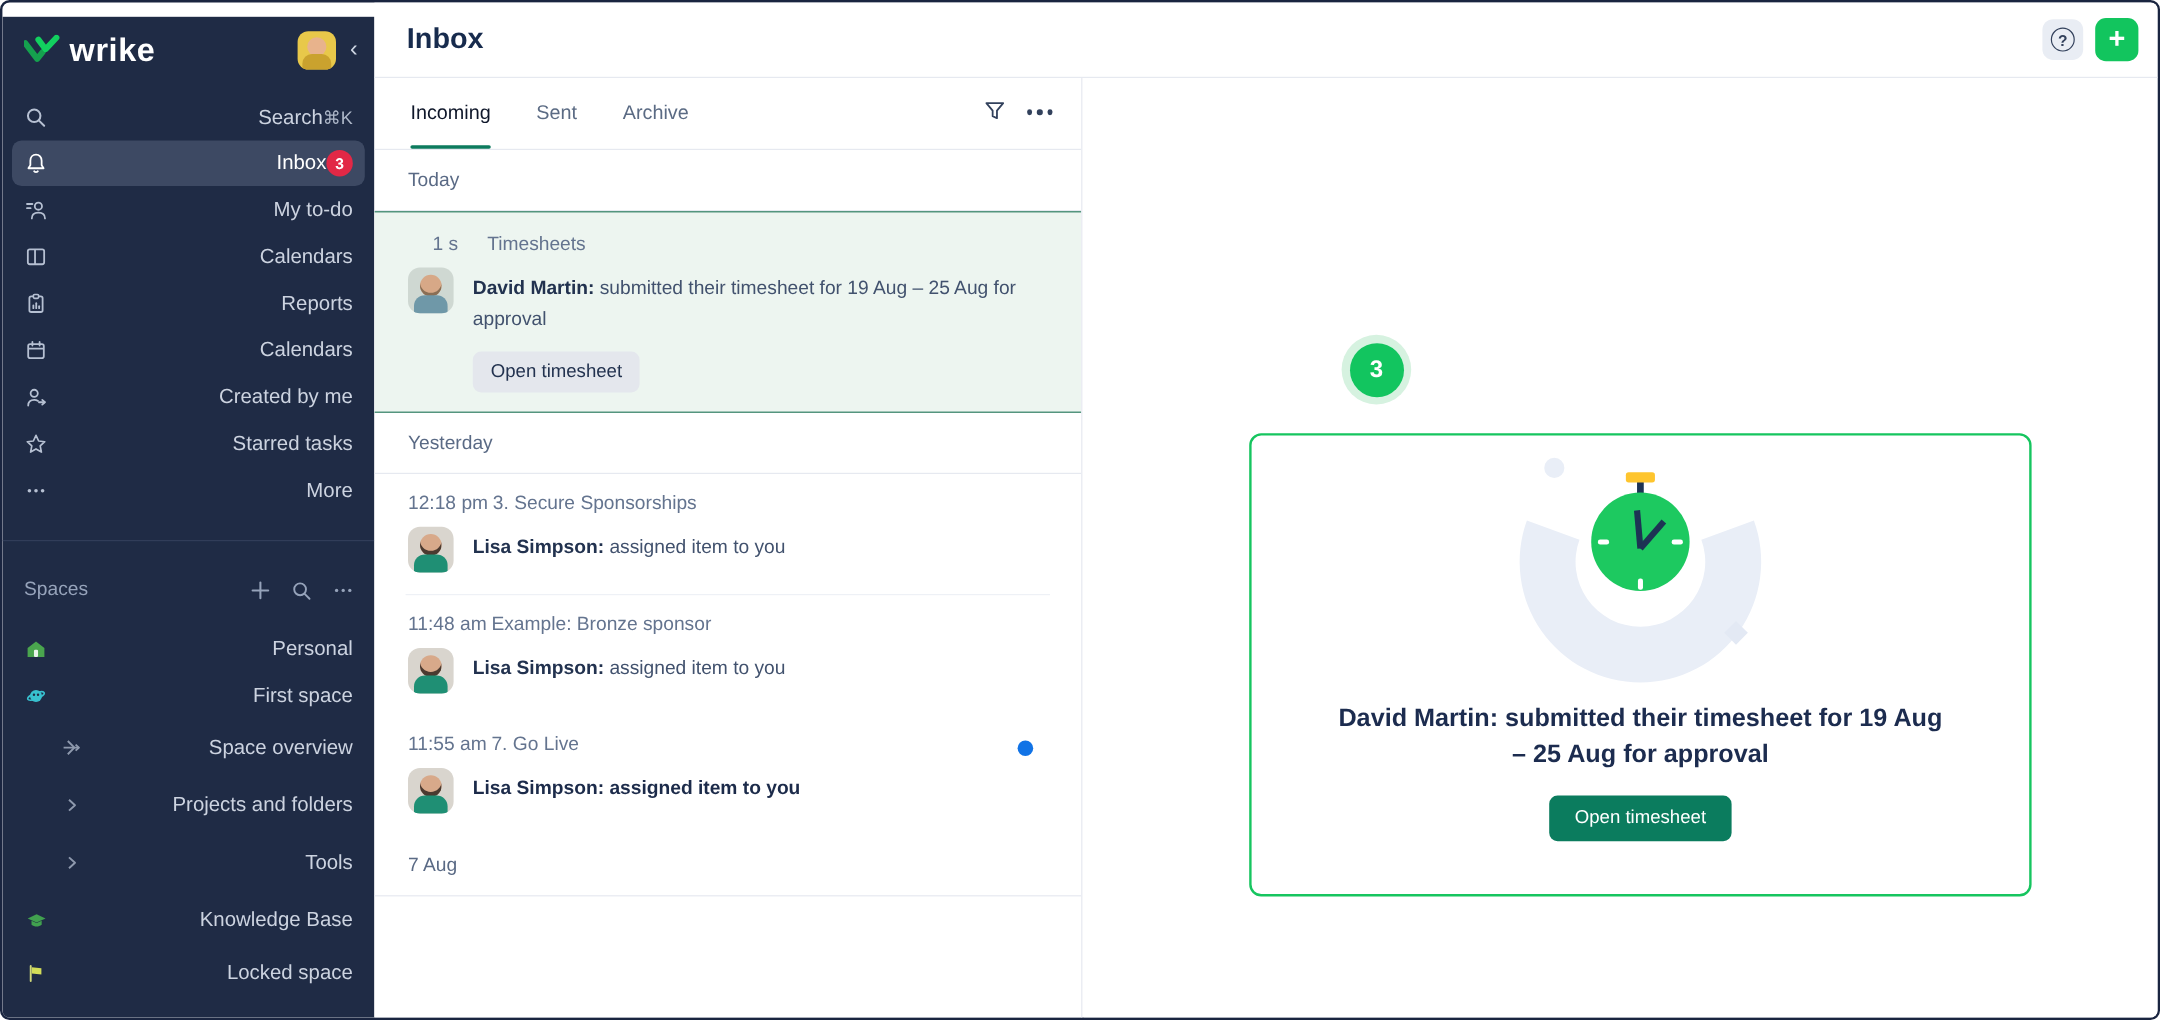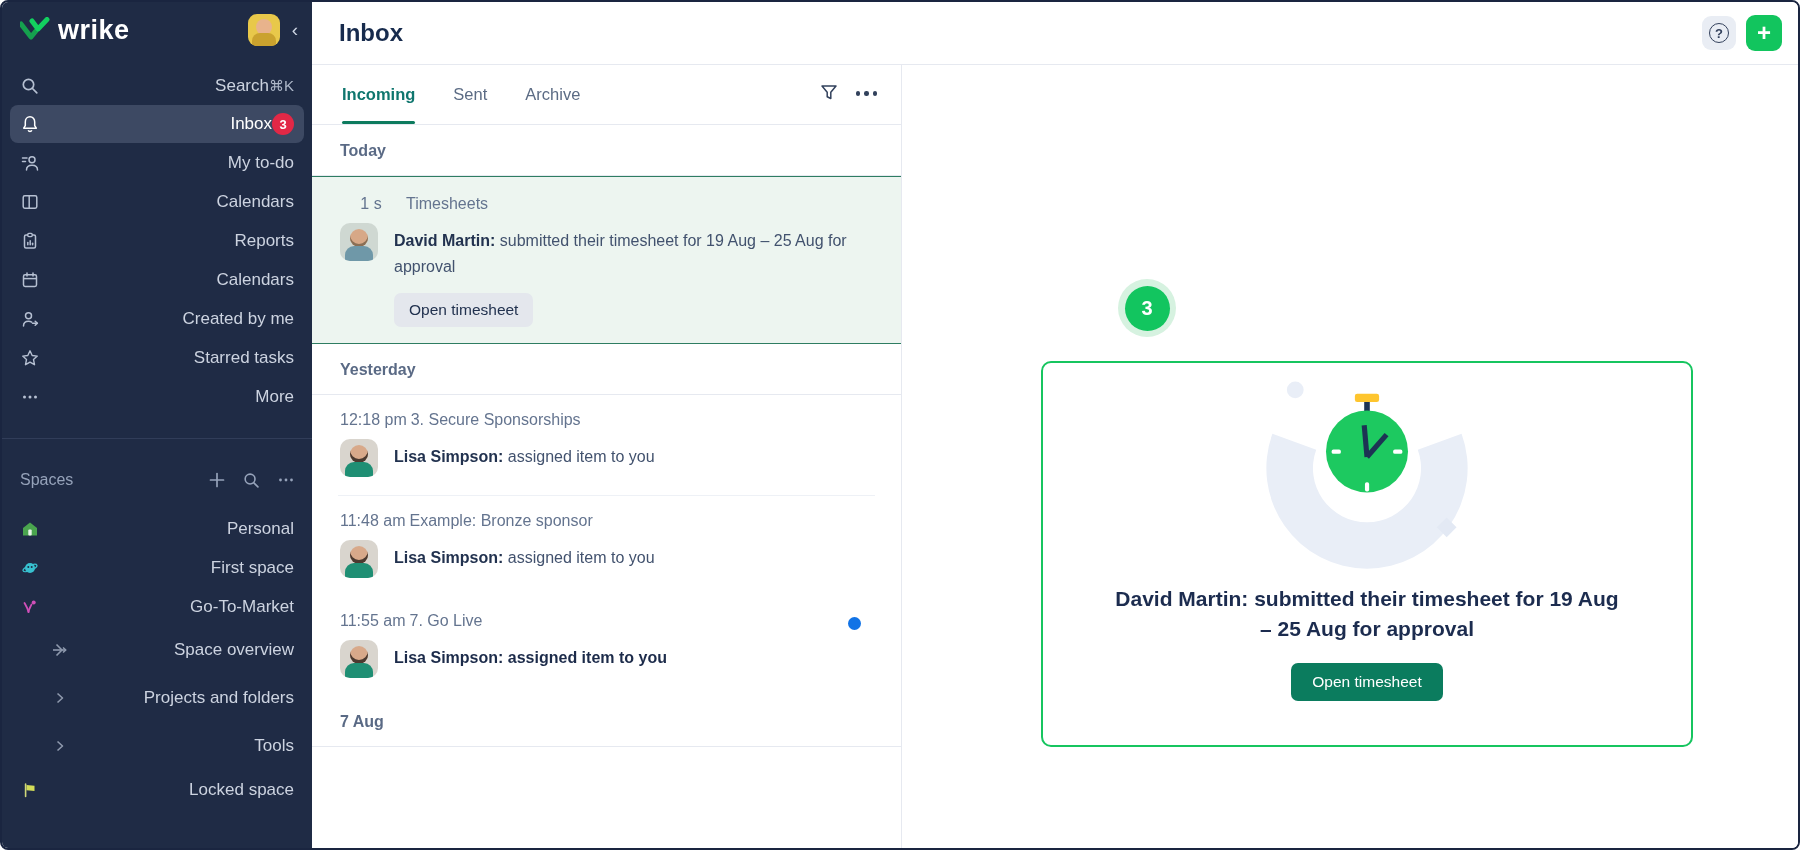--- a/index.html
+++ b/index.html
@@ -1,19 +1,19 @@
 <!DOCTYPE html>
 <html><head>
 <meta charset="utf-8">
 <style>
   html,body{margin:0;padding:0;background:#fff;font-family:"Liberation Sans","DejaVu Sans",sans-serif;}
   .window{position:relative;width:1800px;height:850px;box-sizing:border-box;border:2px solid #1a2540;border-radius:8px;overflow:hidden;background:#fff;}
 
   
-  .sidebar{position:absolute;left:0;top:0;bottom:0;width:310px;background:#1f2b45;color:#c9d1df;overflow:hidden;}
+  .sidebar{position:absolute;left:0;top:12px;bottom:0;width:310px;background:#1f2b45;color:#c9d1df;overflow:hidden;}
   .logo-row{height:56px;display:flex;align-items:center;padding:0 14px 0 18px;}
   .logo-text{font-size:27px;font-weight:800;color:#fff;letter-spacing:.5px;margin-left:8px;}
   .logo-spacer{flex:1;}
   .side-avatar{width:32px;height:32px;border-radius:9px;overflow:hidden;background:#e8c84a;position:relative;flex:none;}
   .side-avatar .head{position:absolute;left:8px;top:5px;width:16px;height:16px;border-radius:50%;background:#e8b38c;}
   .side-avatar .body{position:absolute;left:4px;top:19px;width:24px;height:16px;border-radius:8px 8px 0 0;background:#caa22e;}
   .collapse{margin-left:12px;color:#cdd5e2;font-size:19px;cursor:pointer;}
   .side-row{height:39px;display:flex;align-items:center;padding:0 18px;font-size:17px;color:#ccd3e0;cursor:pointer;text-align:right;}
   .side-row .ic{width:20px;height:20px;flex:none;margin-right:8px;display:flex;align-items:center;justify-content:center;}
   .side-row .lbl{flex:1;white-space:nowrap;}
@@ -35,27 +35,27 @@
   .topbar{position:absolute;left:310px;right:0;top:0;height:63px;background:#fff;border-bottom:1px solid #e6e9f0;display:flex;align-items:center;padding:0 16px 0 27px;box-sizing:border-box;}
   .page-title{font-size:24px;font-weight:700;color:#172b4d;flex:1;}
   .help-btn{width:34px;height:34px;border-radius:9px;background:#e9edf4;display:flex;align-items:center;justify-content:center;cursor:pointer;margin-right:10px;}
   .help-q{width:20px;height:20px;border:1.6px solid #33415c;border-radius:50%;color:#33415c;font-size:13px;font-weight:700;display:flex;align-items:center;justify-content:center;box-sizing:border-box;}
   .add-btn{width:36px;height:36px;border-radius:9px;background:#12c55e;color:#fff;font-size:24px;font-weight:600;display:flex;align-items:center;justify-content:center;cursor:pointer;line-height:1;}
 
   
   .list-panel{position:absolute;left:310px;top:63px;bottom:0;width:590px;box-sizing:border-box;border-right:1px solid #e6e9f0;background:#fff;overflow:hidden;}
   .tabs-row{height:60px;border-bottom:1px solid #e6e9f0;display:flex;align-items:center;padding-left:30px;position:relative;box-sizing:border-box;}
   .tab{font-size:16.5px;color:#5b6b84;margin-right:38px;height:100%;display:flex;align-items:center;position:relative;cursor:pointer;}
-  .tab.active{color:#0f766e;font-weight:700;}
+  .tab.active{color:#0f172a;font-weight:400;}
   .tab.active::after{content:"";position:absolute;left:0;right:0;bottom:0;height:3px;border-radius:2px;background:#0d7b5e;}
   .filter-btn{position:absolute;right:62px;top:17px;cursor:pointer;}
   .dots-btn{position:absolute;right:24px;top:26px;cursor:pointer;display:flex;gap:4px;}
   .dots-btn i{width:4.5px;height:4.5px;border-radius:50%;background:#32415c;}
 
-  .group-header{padding:17px 28px 15px;font-size:16px;color:#5a6a85;border-bottom:1px solid #e6e9f0;font-weight:bold;}
+  .group-header{padding:17px 28px 15px;font-size:16px;color:#5a6a85;border-bottom:1px solid #e6e9f0;}
   .notif{position:relative;padding:16px 28px 18px;}
   .notif.highlighted{background:#edf5f0;border-top:1px solid #2e7d62;border-bottom:1px solid #2e7d62;padding:18px 28px 16px;}
   .meta-row{font-size:16px;color:#64748f;display:flex;}
   .meta-time{display:inline-block;min-width:62px;text-align:center;margin-right:4px;white-space:nowrap;}
   .meta-title{white-space:nowrap;}
   .notif-body{display:flex;margin-top:10px;}
   .avatar{width:38px;height:38px;border-radius:10px;flex:none;position:relative;overflow:hidden;}
   .avatar .head{position:absolute;left:10px;top:6px;width:18px;height:18px;border-radius:50%;}
   .avatar .torso{position:absolute;left:5px;top:23px;width:28px;height:18px;border-radius:9px 9px 0 0;}
   .avatar-david{background:#cfd8d2;}
@@ -240,30 +240,20 @@
         <svg class="s-ic" width="16" height="16" viewBox="0 0 16 16">
             <circle cx="8" cy="8" r="5" fill="#38c0cf"></circle>
             <ellipse cx="8" cy="8" rx="7.4" ry="2.4" fill="none" stroke="#38c0cf" stroke-width="1.3" transform="rotate(-22 8 8)"></ellipse>
             <circle cx="6.3" cy="7" r="1" fill="#1f2b45"></circle>
             <circle cx="9.7" cy="7" r="1" fill="#1f2b45"></circle>
           </svg>
       </span>
       <span class="lbl">First space</span>
     </div>
 
-    <div class="side-row space-row">
-      <span class="ic">
-        <svg class="s-ic" width="16" height="16" viewBox="0 0 16 16">
-            <path d="M2.5,4 C4.5,7.5 5.8,9.5 6.5,13" stroke="#cf4fb8" stroke-width="1.8" fill="none" stroke-linecap="round"></path>
-            <path d="M9.5,5.5 C8.5,8 7,9.5 6.5,13" stroke="#cf4fb8" stroke-width="1.8" fill="none" stroke-linecap="round"></path>
-            <circle cx="11.7" cy="3.6" r="2" fill="#cf4fb8"></circle>
-          </svg>
-      </span>
-      <span class="lbl">Go-To-Market</span>
-    </div>
 
     <div class="side-row sub-row">
       <span class="ic">
         <svg class="s-ic" width="18" height="18" viewBox="0 0 18 18">
             <path d="M5.5,3.5 L11,9 L5.5,14.5" stroke="#8e99ad" stroke-width="1.6" fill="none" stroke-linejoin="round"></path>
             <line x1="2" y1="9" x2="14.5" y2="9" stroke="#8e99ad" stroke-width="1.6"></line>
             <path d="M12,6.5 L14.8,9 L12,11.5" stroke="#8e99ad" stroke-width="1.6" fill="none" stroke-linejoin="round"></path>
           </svg>
       </span>
       <span class="lbl">Space overview</span>
@@ -280,20 +270,29 @@
 
     <div class="side-row sub-row">
       <span class="ic">
         <svg class="s-ic" width="14" height="14" viewBox="0 0 14 14">
             <path d="M4.5,2.5 L9.5,7 L4.5,11.5" stroke="#8e99ad" stroke-width="1.6" fill="none" stroke-linejoin="round"></path>
           </svg>
       </span>
       <span class="lbl">Tools</span>
     </div>
 
+    <div class="side-row kb-row">
+      <span class="ic">
+        <svg class="s-ic" width="17" height="17" viewBox="0 0 16 16">
+            <path d="M1,6 L8,2.8 L15,6 L8,9.2 Z" fill="#41a14f"></path>
+            <path d="M4,7.8 v3.1 c2.4,1.9 5.6,1.9 8,0 V7.8 L8,9.6 Z" fill="#41a14f"></path>
+          </svg>
+      </span>
+      <span class="lbl">Knowledge Base</span>
+    </div>
 
     <div class="side-row space-row">
       <span class="ic">
         <svg class="s-ic" width="16" height="16" viewBox="0 0 16 16">
             <line x1="3.6" y1="2" x2="3.6" y2="14.5" stroke="#cfd87a" stroke-width="1.6" stroke-linecap="round"></line>
             <path d="M4.5,3 L12.5,3.8 V9 L4.5,8.2 Z" fill="#d3dd58"></path>
           </svg>
       </span>
       <span class="lbl">Locked space</span>
     </div>

